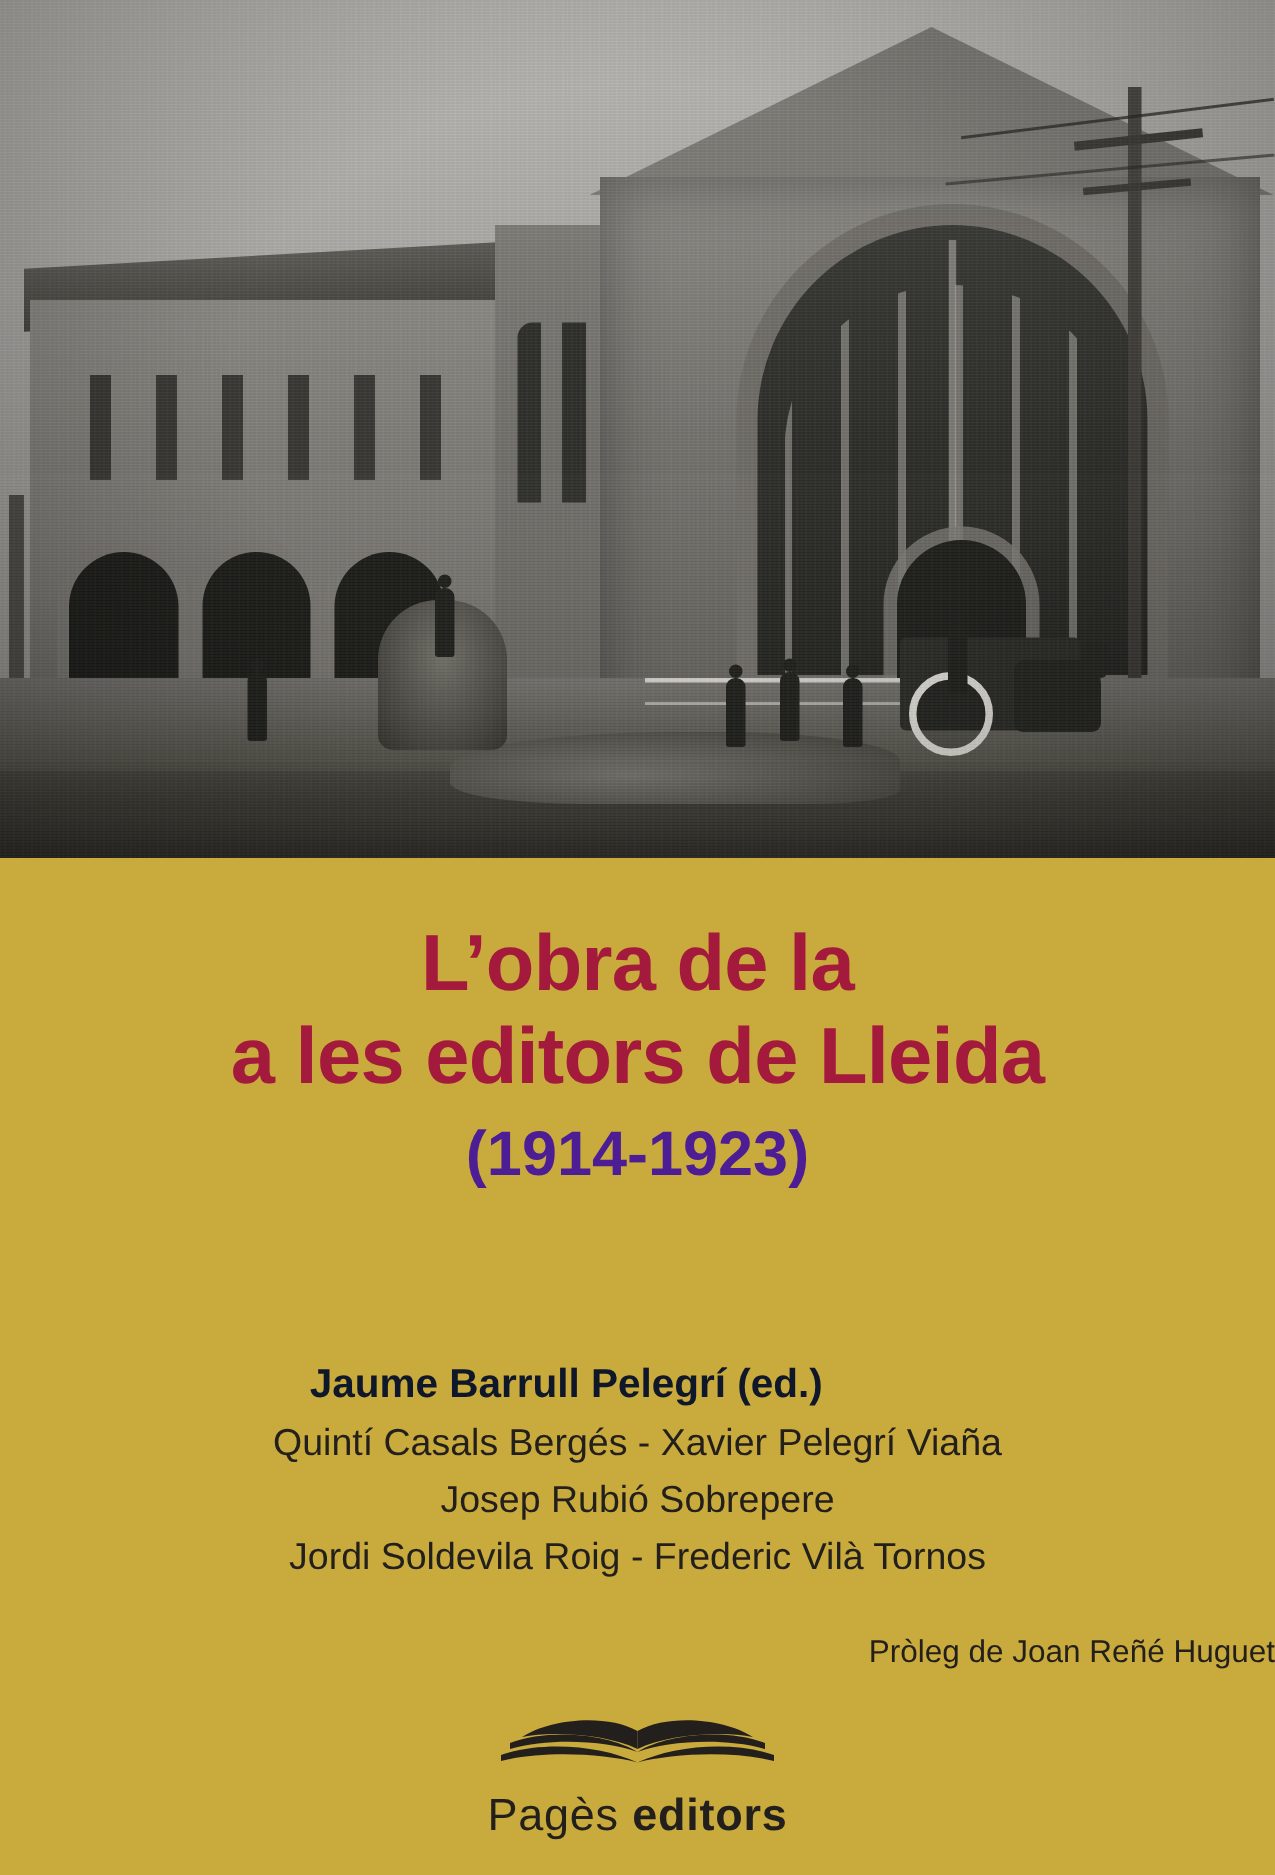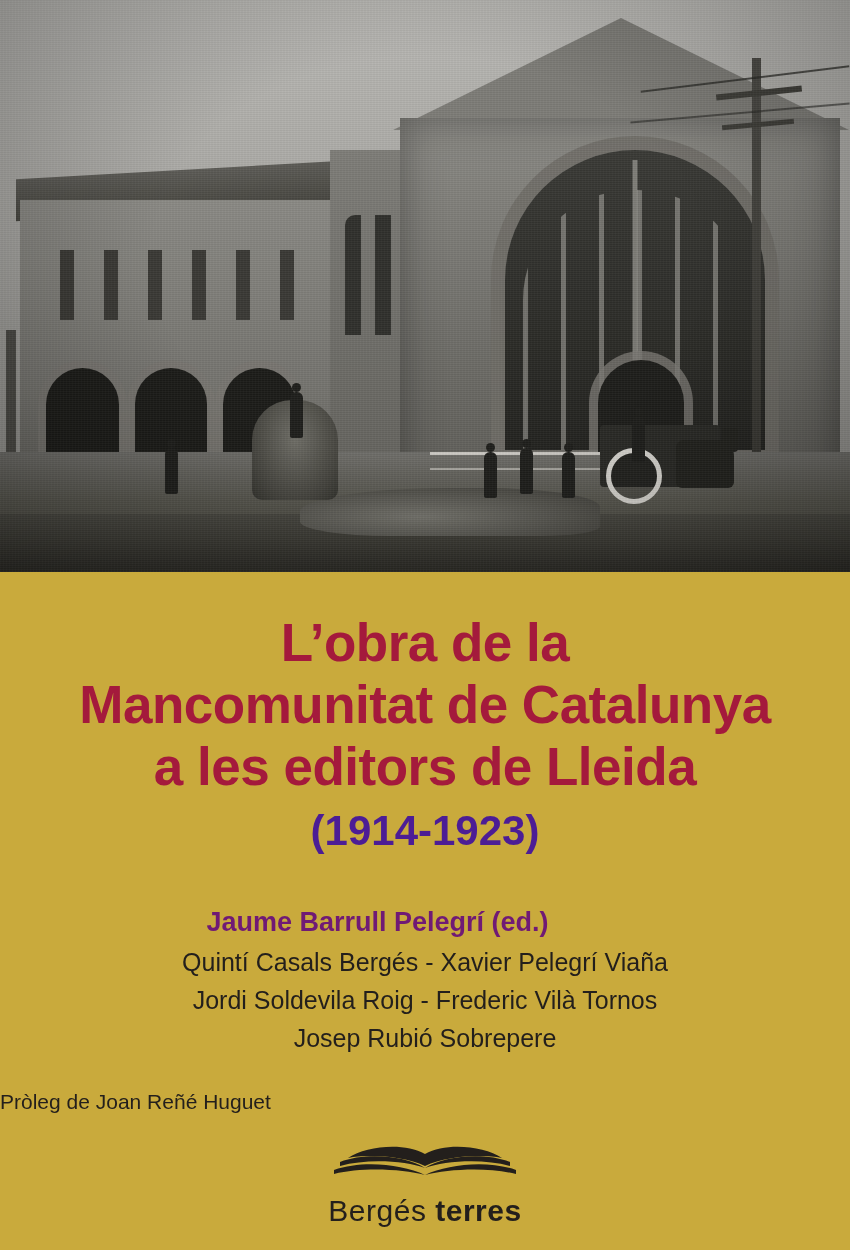--- a/index.html
+++ b/index.html
@@ -215,34 +215,34 @@
   .title-years {
     color: #4c1d95;
     font-weight: bold;
     font-size: 42px;
     line-height: 66px;
     letter-spacing: 0px;
   }
   .editor {
     position: absolute; left: 0; top: 335px; width: 755px;
     text-align: center;
-    color: #701a75;
+    color: #0f172a;
     font-weight: bold;
     font-size: 27px;
   }
   .authors {
     position: absolute; left: 0; top: 371px; width: 850px;
     text-align: center;
     color: #231f1c;
     font-size: 25px;
     line-height: 38px;
   }
   .prologue {
     position: absolute; left: 0; top: 518px; width: 850px;
-    text-align: left;
+    text-align: right;
     color: #231f1c;
     font-size: 21px;
   }
 
   
   .publisher {
     position: absolute; left: 0; bottom: 22px; width: 850px;
     text-align: center;
   }
   .logo-mark {
@@ -308,46 +308,45 @@
     <div class="figure" style="left:632px; top:416px;"></div>
 
     <div class="grain"></div>
     <div class="vignette"></div>
   </div>
 
   <div class="text-area">
 
     <div class="title-block">
       <div class="title-line">L’obra de la</div>
-      <div class="title-line">Mancomunitat de Catalunya</div>
       <div class="title-line">a les editors de Lleida</div>
       <div class="title-years">(1914-1923)</div>
     </div>
 
     <div class="editor">Jaume Barrull Pelegrí (ed.)</div>
 
     <div class="authors">
       <div>Quintí Casals Bergés - Xavier Pelegrí Viaña</div>
+      <div>Josep Rubió Sobrepere</div>
       <div>Jordi Soldevila Roig - Frederic Vilà Tornos</div>
-      <div>Josep Rubió Sobrepere</div>
     </div>
 
     <div class="prologue">Pròleg de Joan Reñé Huguet</div>
 
     <div class="publisher">
       <div class="logo-mark">
         <svg width="186" height="46" viewBox="0 0 186 46" xmlns="http://www.w3.org/2000/svg">
           <path d="M93 10 C72 -2, 34 2, 16 14 C36 10, 72 12, 93 22 Z" fill="#231f1c"></path>
           <path d="M93 10 C114 -2, 152 2, 170 14 C150 10, 114 12, 93 22 Z" fill="#231f1c"></path>
           <path d="M8 18 C34 8, 74 12, 93 24 C74 17, 36 14, 8 22 Z" fill="#231f1c"></path>
           <path d="M178 18 C152 8, 112 12, 93 24 C112 17, 150 14, 178 22 Z" fill="#231f1c"></path>
           <path d="M2 26 C30 16, 70 20, 93 31 C70 25, 30 23, 2 30 Z" fill="#231f1c"></path>
           <path d="M184 26 C156 16, 116 20, 93 31 C116 25, 156 23, 184 30 Z" fill="#231f1c"></path>
         </svg>
       </div>
       <div class="logo-name">
-        <span>Bergés</span>
-        <span class="b">terres</span>
+        <span>Pagès</span>
+        <span class="b">editors</span>
       </div>
     </div>
 
   </div>
 </div>
 
 </body></html>

